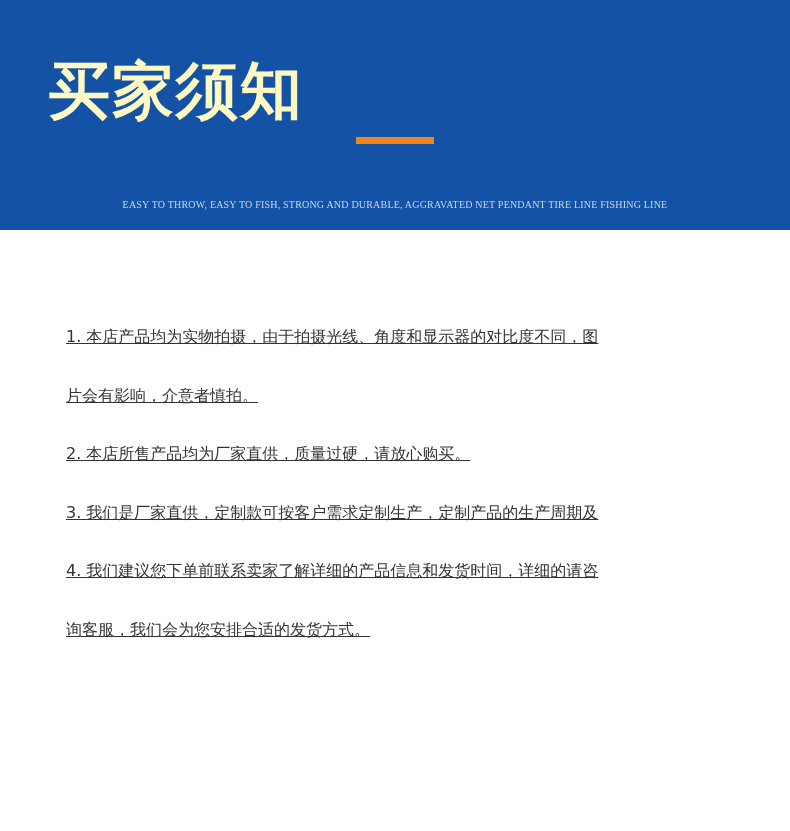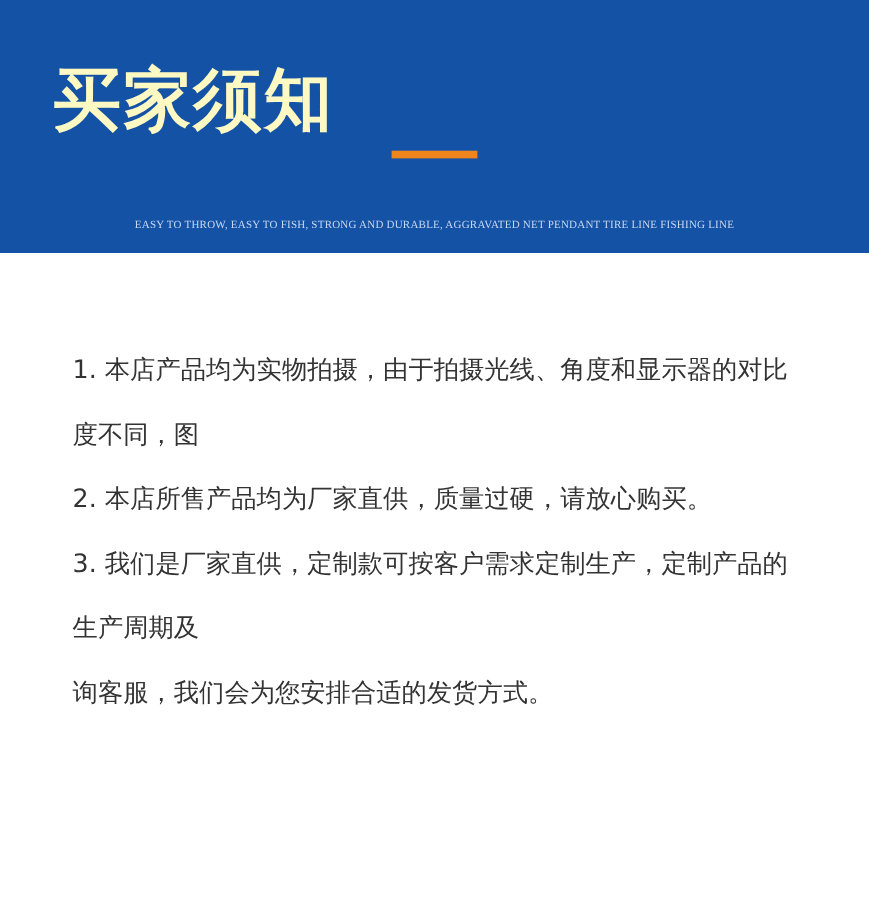--- a/index.html
+++ b/index.html
@@ -21,34 +21,37 @@
     background: #f0851e;
   }
   .subtitle {
     position: absolute; left: 0; right: 0; top: 157px; text-align: center;
     color: #c9d6ee; font-size: 10px; line-height: 10px; letter-spacing: 0.2px;
     font-family: Liberation Serif, serif;
     margin-top: 43px;
   }
   .notice {
     position: absolute; left: 66px; top: 308px; width: 670px;
-    color: #333333; font-size: 23px; line-height: 58.5px;
+    color: #333333; font-size: 16px; line-height: 58.5px;
     font-family: "DejaVu Sans", sans-serif;
+    text-decoration: underline;
   }
   .notice p { margin: 0; }
 </style>
 </head>
 <body>
 
 <div class="header">
   <div class="title">买家须知</div>
   <div class="accent-bar"></div>
   <div class="subtitle">
     <div>EASY TO THROW, EASY TO FISH, STRONG AND DURABLE, AGGRAVATED NET PENDANT TIRE LINE FISHING LINE</div>
   </div>
 </div>
 
 <div class="notice">
   <p>1. 本店产品均为实物拍摄，由于拍摄光线、角度和显示器的对比度不同，图</p>
+  <p>片会有影响，介意者慎拍。</p>
   <p>2. 本店所售产品均为厂家直供，质量过硬，请放心购买。</p>
   <p>3. 我们是厂家直供，定制款可按客户需求定制生产，定制产品的生产周期及</p>
+  <p>4. 我们建议您下单前联系卖家了解详细的产品信息和发货时间，详细的请咨</p>
   <p>询客服，我们会为您安排合适的发货方式。</p>
 </div>
 
 </body></html>

